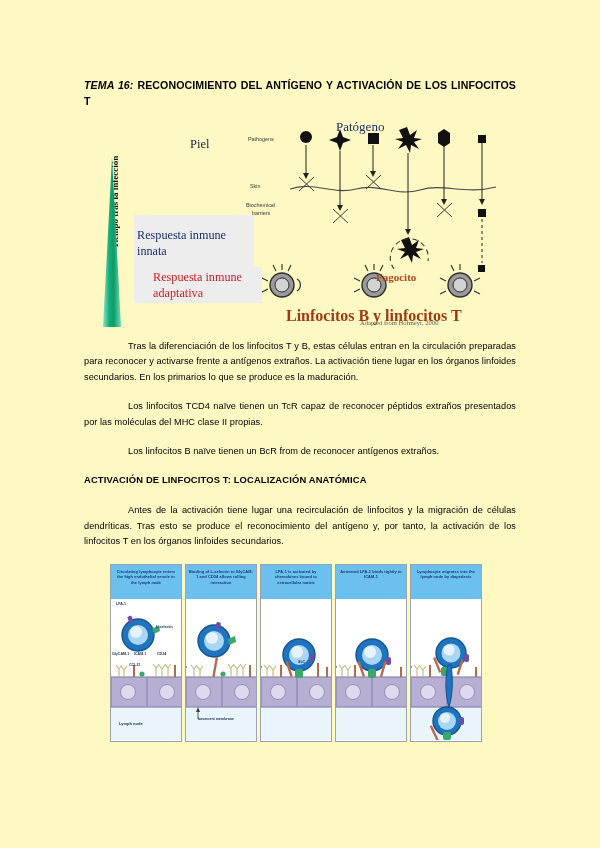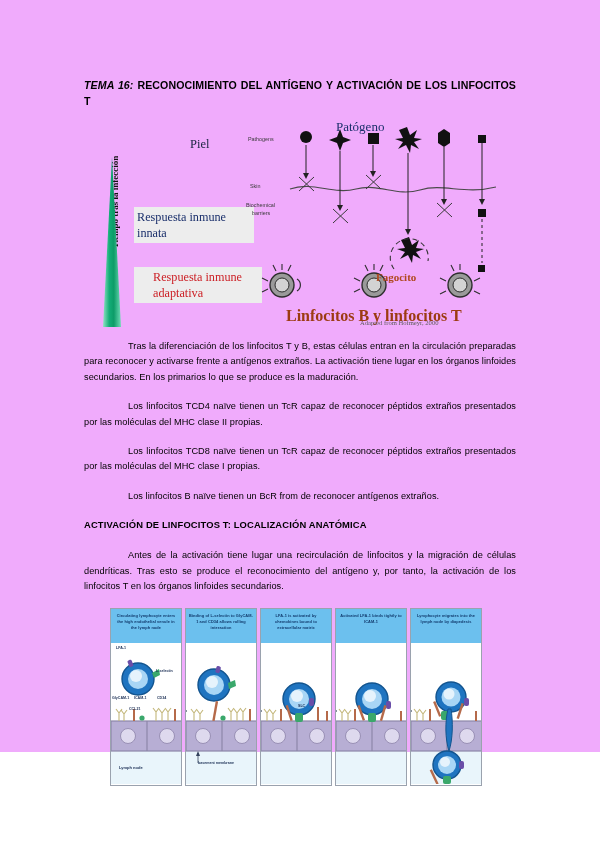--- a/index.html
+++ b/index.html
@@ -12,22 +12,22 @@
     height: 848px;
     font-family: "Liberation Sans", sans-serif;
     color: #000000;
     position: relative;
     overflow: hidden;
   }
   .page {
     position: absolute;
     left: 0; top: 0;
     width: 600px;
-    height: 752px;
-    background: #f0abfc;
+    height: 848px;
+    background: #fef9c3;
   }
   .content {
     position: absolute;
     left: 84px;
     top: 78px;
     width: 432px;
   }
 
   
   .doc-title {
@@ -106,28 +106,28 @@
     position: absolute;
     left: 96px; top: 42px;
     font-family: "Liberation Serif", serif;
     font-size: 12.5px;
     color: #17243f;
     line-height: 16px;
     width: 96px;
   }
   .box-innata {
     position: absolute;
-    left: 42px; top: 88px;
+    left: 42px; top: 96px;
     width: 114px;
     background: #ededed;
     font-family: "Liberation Serif", serif;
     font-size: 12.2px;
     color: #1a2f6b;
     line-height: 16px;
-    padding: 2px 3px;
+    padding: 12px 3px;
   }
   .box-adaptativa {
     position: absolute;
     left: 42px; top: 148px;
     width: 90px;
     background: #ededed;
     font-family: "Liberation Serif", serif;
     font-size: 12.2px;
     color: #cc2026;
     line-height: 16px;
@@ -348,21 +348,20 @@
       </svg>
 
       <div class="fagocito-lbl">Fagocito</div>
       <div class="linfocitos-lbl">Linfocitos B y linfocitos T</div>
       <div class="adapted-lbl">Adapted from Hofmeyr, 2000</div>
     </div>
   </div>
 
   <p class="body">Tras la diferenciación de los linfocitos T y B, estas células entran en la circulación preparadas para reconocer y activarse frente a antígenos extraños. La activación tiene lugar en los órganos linfoides secundarios. En los primarios lo que se produce es la maduración.</p>
   <p class="body">Los linfocitos TCD4 naïve tienen un TcR capaz de reconocer péptidos extraños presentados por las moléculas del MHC clase II propias.</p>
-  <p class="body">Los linfocitos TCD8 naïve tienen un TcR capaz de reconocer péptidos extraños presentados por las moléculas del MHC clase I propias.</p>
   <p class="body tight">Los linfocitos B naïve tienen un BcR from de reconocer antígenos extraños.</p>
 
   <h2 class="section-head">ACTIVACIÓN DE LINFOCITOS T: LOCALIZACIÓN ANATÓMICA</h2>
 
   <p class="body" style="margin-top:16px">Antes de la activación tiene lugar una recirculación de linfocitos y la migración de células dendríticas. Tras esto se produce el reconocimiento del antígeno y, por tanto, la activación de los linfocitos T en los órganos linfoides secundarios.</p>
 
   <div class="fig2">
     <div class="panels">
 
       <div class="panel">

